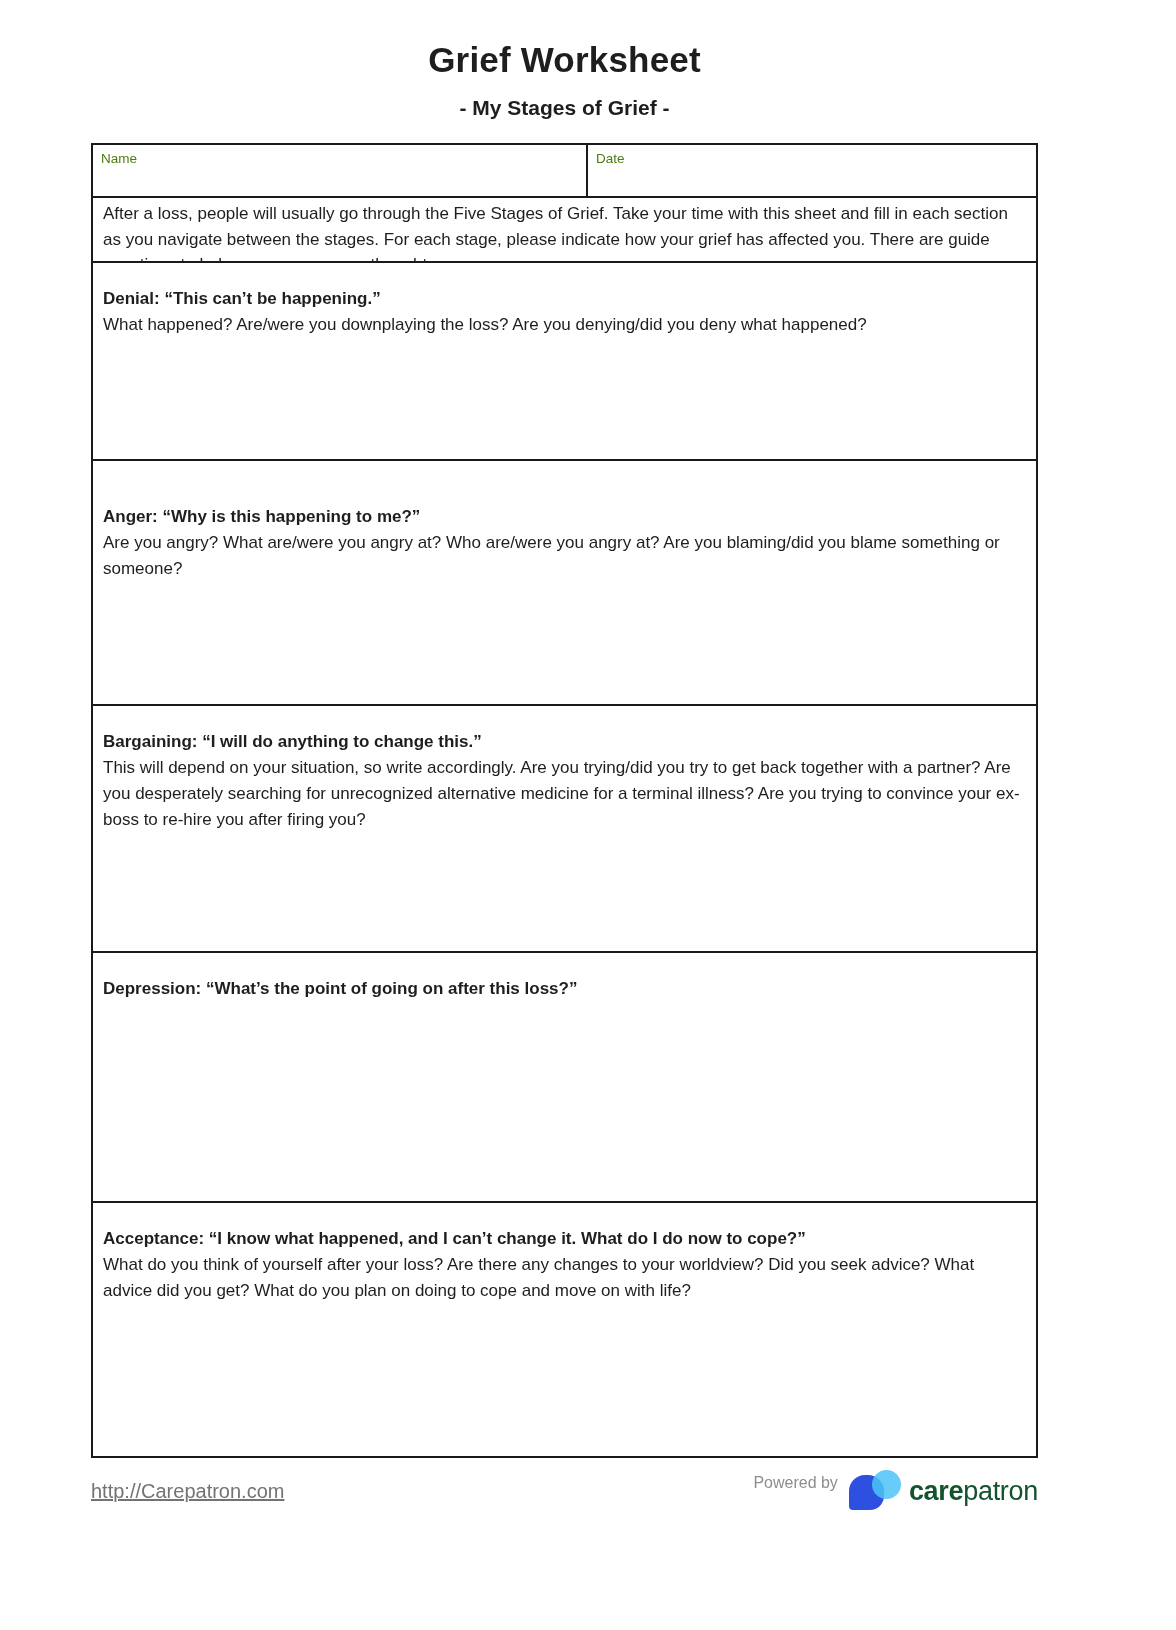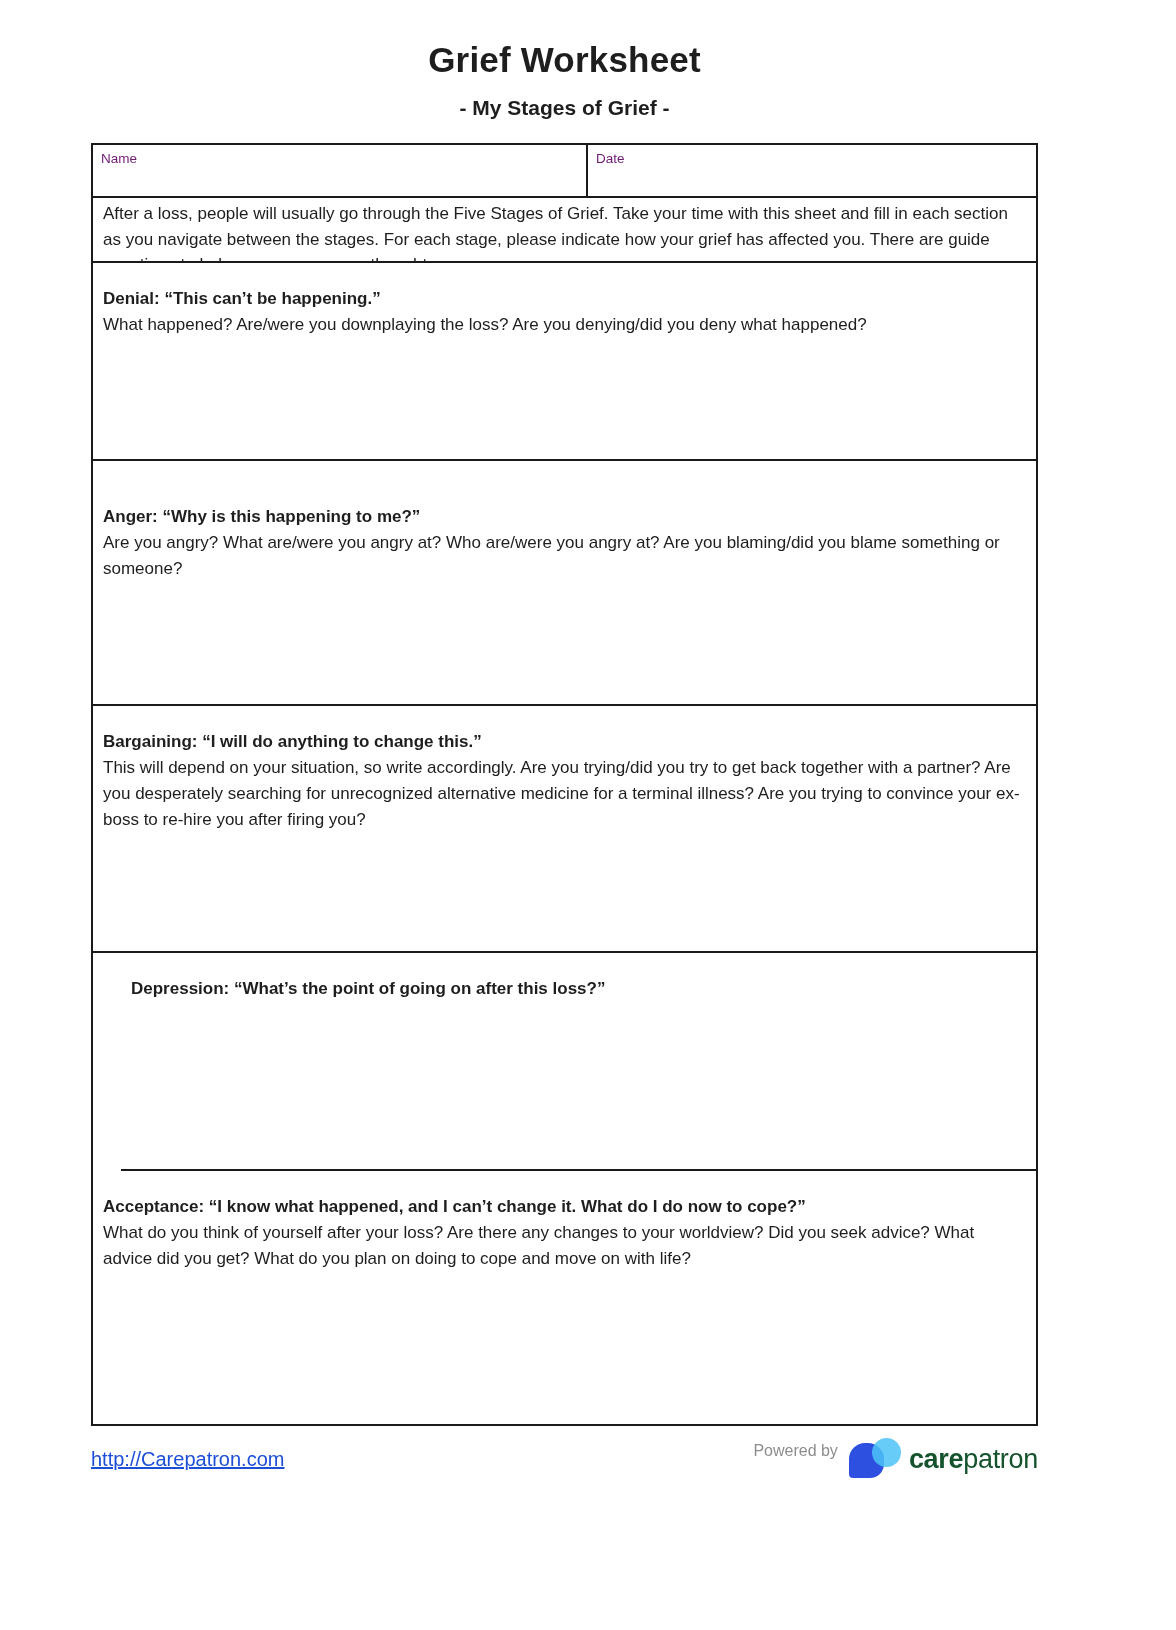--- a/index.html
+++ b/index.html
@@ -48,21 +48,21 @@
   }
   .cell {
     box-sizing: border-box;
     padding: 4px 8px;
   }
   .cell.name-cell {
     width: 52.5%;
     border-right: 2px solid #1a1a1a;
   }
   .cell.date-cell { flex: 1; }
-  .field-label { font-size: 13.5px; color: #701a75; }
+  .field-label { font-size: 13.5px; color: #4d7c0f; }
 
   .intro {
     box-sizing: border-box;
     height: 65px;
     padding: 3px 10px 0 10px;
     font-size: 17px;
     line-height: 25.5px;
     border-bottom: 2px solid #1a1a1a;
     overflow: hidden;
   }
@@ -81,33 +81,33 @@
     line-height: 26px;
   }
   .section .prompt {
     font-size: 17px;
     line-height: 26px;
   }
   .section .answer { flex: 1; }
   .section.s1 { height: 198px; }
   .section.s2 { height: 225px; margin-top: 20px; }
   .section.s3 { height: 247px; }
-  .section.s4 { height: 218px; margin-left: 28px; }
+  .section.s4 { height: 250px; }
   .section.s5 { height: 253px; }
 
   .footer {
     width: 947px;
     margin: 12px 0 0 91px;
     display: flex;
     justify-content: space-between;
     align-items: center;
   }
   a.site-link {
     font-size: 20px;
-    color: #1d4ed8;
+    color: #737373;
     text-decoration: underline;
   }
   .powered {
     display: flex;
     align-items: center;
   }
   .powered-by {
     font-size: 16px;
     color: #8d8d8d;
     margin-right: 11px;

